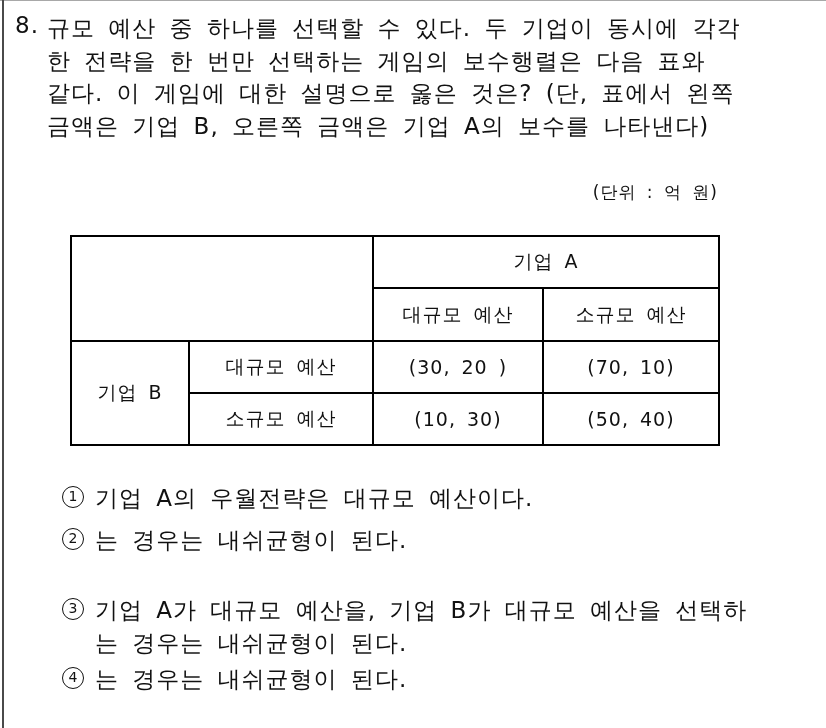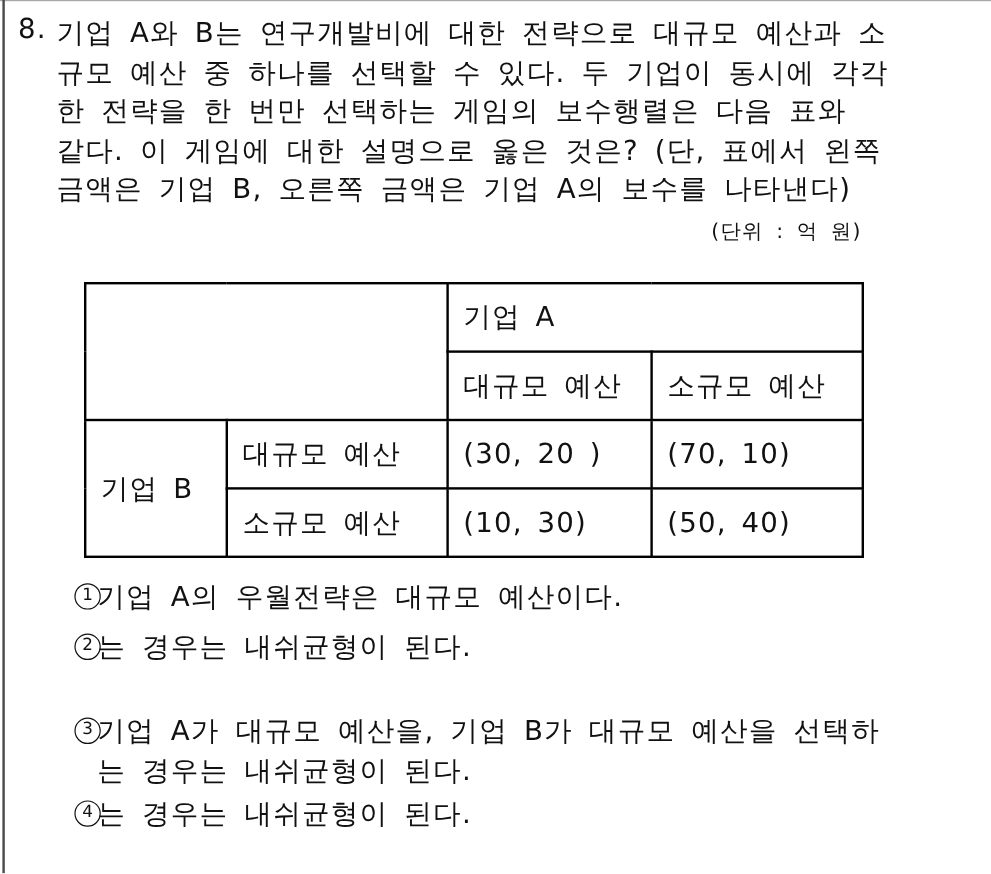--- a/index.html
+++ b/index.html
@@ -38,56 +38,55 @@
     position: absolute; left: 70px; top: 181px; width: 648px;
     text-align: right;
     font-size: 17px; letter-spacing: 1px; word-spacing: 4px;
   }
   #payoff-table {
     position: absolute; left: 70px; top: 235px;
     border-collapse: collapse; table-layout: fixed;
   }
   #payoff-table td {
     border: 2px solid #000000;
-    vertical-align: middle;
-    font-size: 23px; letter-spacing: 1px; word-spacing: 4px;
+    text-align: center; vertical-align: middle;
+    font-size: 19px; letter-spacing: 1px; word-spacing: 4px;
     padding: 12px; overflow: hidden;
   }
   .rowh1 { height: 51px; }
   .rowh2 { height: 53px; }
   .rowh3 { height: 51px; }
   .rowh4 { height: 52px; }
   .option {
     position: absolute; left: 62px;
   }
   .opt-circle {
     position: absolute; left: 0; top: 4px;
     width: 22px; height: 22px;
     border: 1.5px solid #111111; border-radius: 50%;
     box-sizing: border-box;
     text-align: center; line-height: 19px; font-size: 14px;
   }
-  .opt-lines { margin-left: 19px; }
+  .opt-lines { margin-left: 33px; }
   .opt-lines .oline { line-height: 33px; height: 33px; }
   #option-1 { top: 482px; }
   #option-2 { top: 524px; }
   #option-3 { top: 594px; }
   #option-4 { top: 663px; }
 </style>
 </head>
 <body>
 
 <div id="page">
   <div class="rule-top"></div>
   <div class="rule-left"></div>
 
   <div id="question-number" class="qtext">8.</div>
 
   <div id="question-lines">
-    <div class="qline qtext">기업 A와 B는 연구개발비에 대한 전략으로 대규모 예산과 소</div>
     <div class="qline qtext">규모 예산 중 하나를 선택할 수 있다. 두 기업이 동시에 각각</div>
     <div class="qline qtext">한 전략을 한 번만 선택하는 게임의 보수행렬은 다음 표와</div>
     <div class="qline qtext">같다. 이 게임에 대한 설명으로 옳은 것은? (단, 표에서 왼쪽</div>
     <div class="qline qtext">금액은 기업 B, 오른쪽 금액은 기업 A의 보수를 나타낸다)</div>
   </div>
 
   <div id="unit-label">(단위 : 억 원)</div>
 
   <table id="payoff-table">
     <colgroup>

